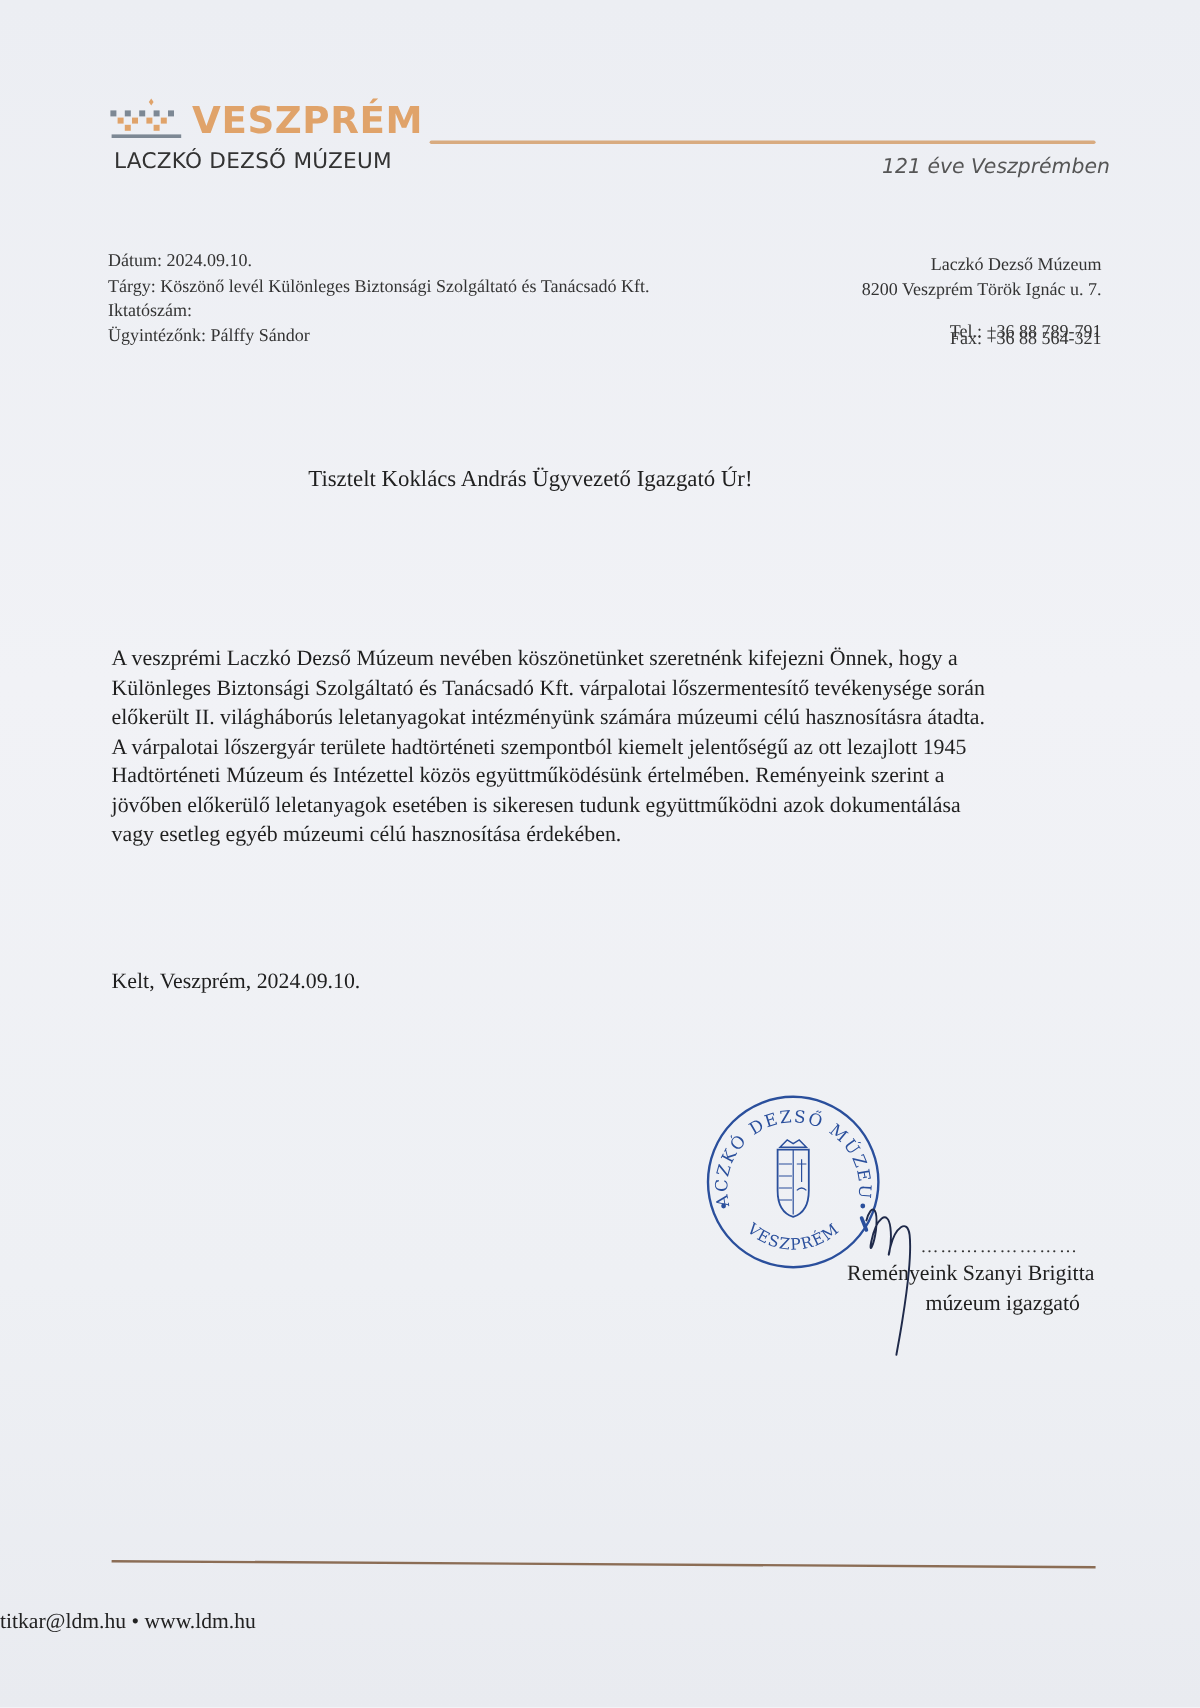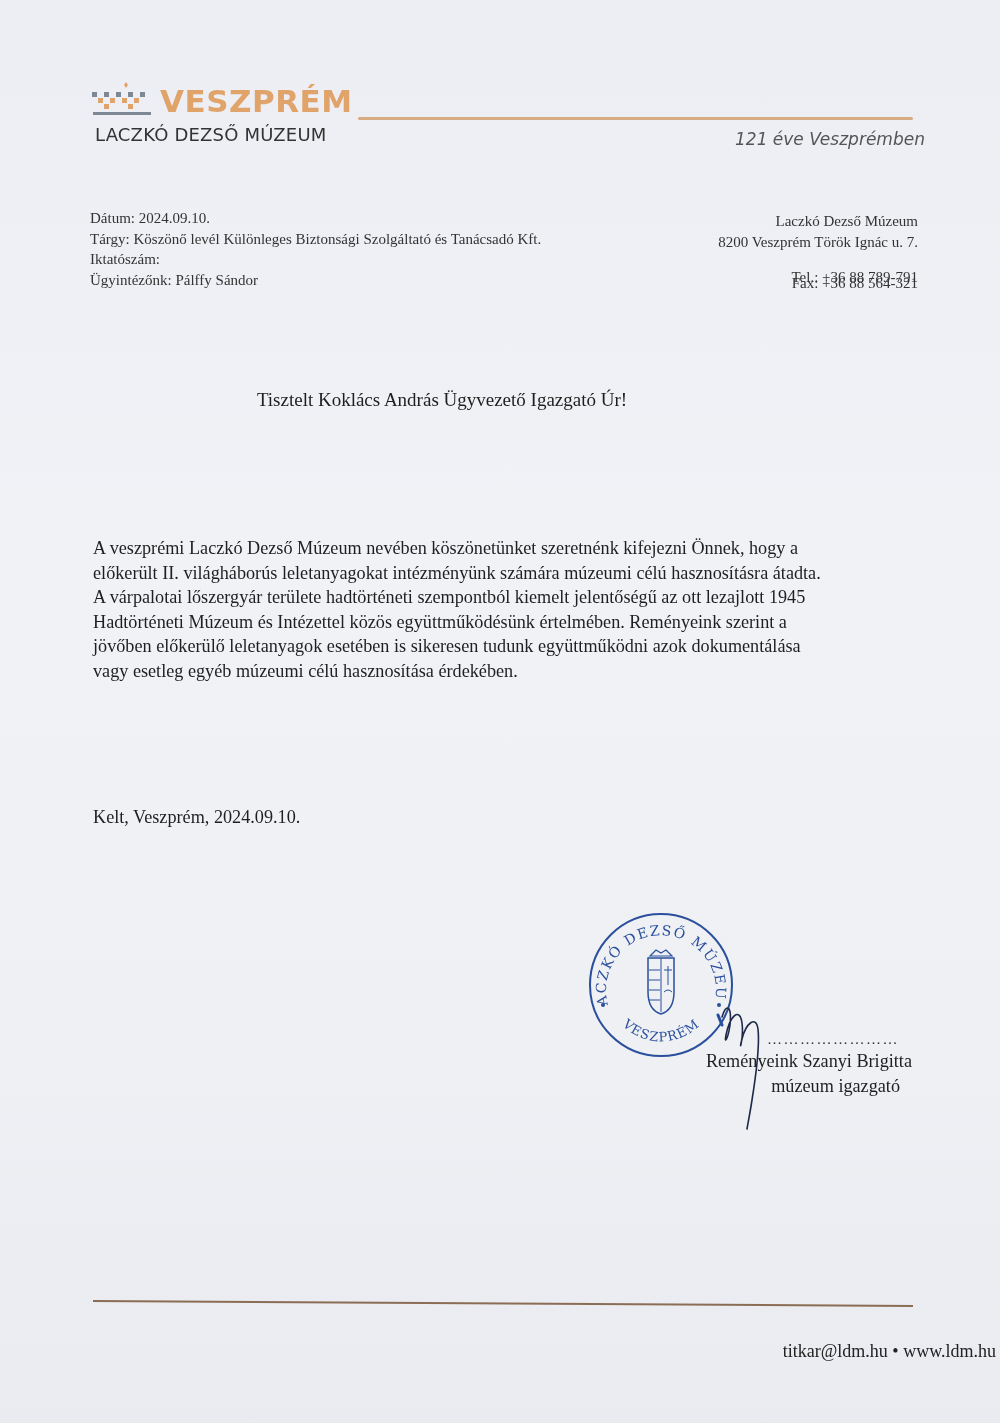--- a/index.html
+++ b/index.html
@@ -42,21 +42,21 @@
 
   
   #stamp { left: 586px; top: 910px; width: 150px; height: 150px; }
   #sig-dots { left: 767px; top: 1031px; font-size: 15px; color: #333; letter-spacing: 1.5px; }
   #signer-name { right: 88px; top: 1051px; font-size: 18.2px; color: #1f1f1f; text-align: right; }
   #signer-title { right: 100px; top: 1076px; font-size: 18.2px; color: #1f1f1f; }
   #signature { left: 700px; top: 995px; width: 90px; height: 135px; }
 
   
   #footer-rule { left: 93px; top: 1300px; width: 820px; height: 2px; background: #8b6d55; transform: rotate(0.35deg); transform-origin: left center; }
-  #footer-contact { left: 0; width: 996px; top: 1341px; text-align: right; font-size: 18px; color: #222; }
+  #footer-contact { left: 0; width: 996px; top: 1341px; text-align: left; font-size: 18px; color: #222; }
 </style>
 </head>
 <body>
 
 <svg id="logo-crown" class="abs" viewBox="0 0 70 36">
   <polygon points="38,2 40,5 38,8 36,5" fill="#e0a36a"></polygon>
   <rect x="4" y="12" width="5" height="5" fill="#7d8894"></rect>
   <rect x="16" y="12" width="5" height="5" fill="#7d8894"></rect>
   <rect x="28" y="12" width="5" height="5" fill="#7d8894"></rect>
   <rect x="40" y="12" width="5" height="5" fill="#7d8894"></rect>
@@ -81,20 +81,21 @@
 
 <div class="abs meta-right" style="top:214px">Laczkó Dezső Múzeum</div>
 <div class="abs meta-right" style="top:235px">8200 Veszprém Török Ignác u. 7.</div>
 <div class="abs meta-right" style="top:270px">Tel.: +36 88 789-791</div>
 <div class="abs meta-right" style="top:276px">Fax: +36 88 564-321</div>
 
 <div id="salutation" class="abs">Tisztelt Koklács András Ügyvezető Igazgató Úr!</div>
 
 <div id="body-text" class="abs">
   <span class="ln">A veszprémi Laczkó Dezső Múzeum nevében köszönetünket szeretnénk kifejezni Önnek, hogy a</span>
+  <span class="ln">Különleges Biztonsági Szolgáltató és Tanácsadó Kft. várpalotai lőszermentesítő tevékenysége során</span>
   <span class="ln">előkerült II. világháborús leletanyagokat intézményünk számára múzeumi célú hasznosításra átadta.</span>
   <span class="ln">A várpalotai lőszergyár területe hadtörténeti szempontból kiemelt jelentőségű az ott lezajlott 1945</span>
   <span class="ln">Hadtörténeti Múzeum és Intézettel közös együttműködésünk értelmében. Reményeink szerint a</span>
   <span class="ln">jövőben előkerülő leletanyagok esetében is sikeresen tudunk együttműködni azok dokumentálása</span>
   <span class="ln">vagy esetleg egyéb múzeumi célú hasznosítása érdekében.</span>
 </div>
 
 <div id="place-date" class="abs">Kelt, Veszprém, 2024.09.10.</div>
 
 <svg id="stamp" class="abs" viewBox="0 0 150 150">

